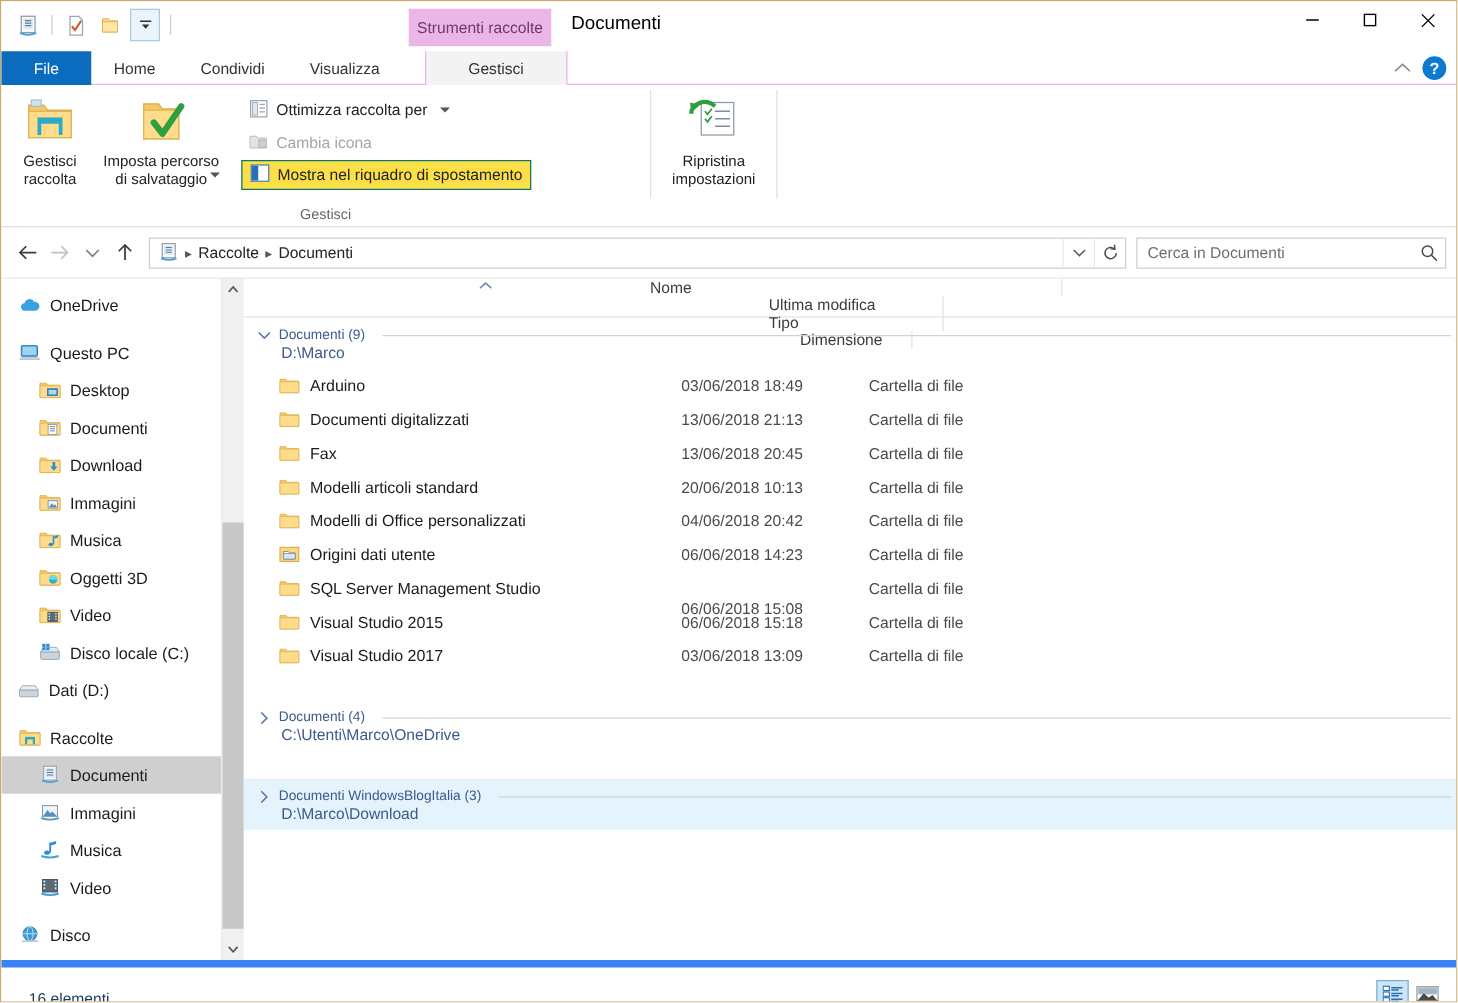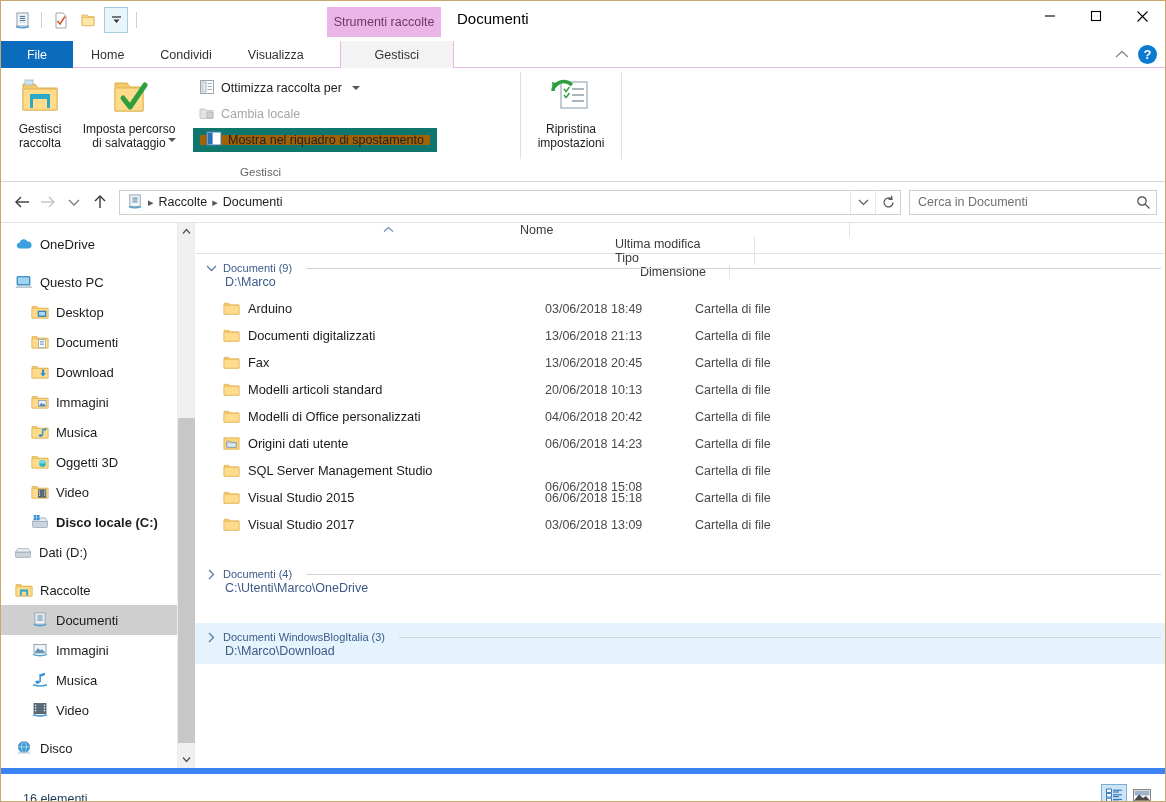--- a/index.html
+++ b/index.html
@@ -175,22 +175,22 @@
     height: 24px;
     display: flex; align-items: center;
     gap: 6px;
     padding: 0 6px;
     font-size: 12.5px;
     color: #222;
     white-space: nowrap;
   }
   .smallbtn.disabled { color: #a6a6a6; }
   .smallbtn.checked {
-    background: #a16207;
-    border: 7px solid #0f766e;
+    background: #fde047;
+    border: 1px solid #0f766e;
     box-sizing: border-box;
   }
   .caret-dn {
     width: 0; height: 0;
     border-left: 4px solid transparent;
     border-right: 4px solid transparent;
     border-top: 4px solid #555;
     margin-left: 4px;
   }
 
@@ -504,21 +504,21 @@
             <span class="caret-dn"></span>
           </div>
 
           <div class="smallbtn disabled">
             <span>
               <svg width="16" height="16" viewBox="0 0 16 16">
                 <path d="M1 4 h5 l1.2 1.4 H14 v8 H1 z" fill="#e4e4e4" stroke="#bdbdbd" stroke-width="0.8"></path>
                 <rect x="8" y="7" width="6" height="6" fill="#cfcfcf" stroke="#b0b0b0" stroke-width="0.7"></rect>
               </svg>
             </span>
-            <span>Cambia locale</span>
+            <span>Cambia icona</span>
           </div>
 
           <div class="smallbtn checked">
             <span>
               <svg width="16" height="15" viewBox="0 0 16 15">
                 <rect x="1" y="1" width="14" height="13" fill="#fff" stroke="#4a7fb5" stroke-width="1"></rect>
                 <rect x="1.6" y="1.6" width="5" height="11.8" fill="#2a6fb5"></rect>
               </svg>
             </span>
             <span>Mostra nel riquadro di spostamento</span>
@@ -732,21 +732,21 @@
                   <rect x="7.9" y="8.6" width="1.1" height="1.1"></rect>
                   <rect x="7.9" y="10.7" width="1.1" height="1.1"></rect>
                   <rect x="13.2" y="6.5" width="1.1" height="1.1"></rect>
                   <rect x="13.2" y="8.6" width="1.1" height="1.1"></rect>
                   <rect x="13.2" y="10.7" width="1.1" height="1.1"></rect>
                 </g>
               </svg>
             </span>
             <span>Video</span>
           </div>
-          <div class="navitem" style="padding-left: 30px; font-weight: bold;">
+          <div class="navitem" style="padding-left: 30px;">
             <span class="ic">
               <svg width="18" height="16" viewBox="0 0 18 16">
                 <path d="M1.5 7.5 h15 v5 a1 1 0 0 1 -1 1 h-13 a1 1 0 0 1 -1 -1 z" fill="#c9d4dc" stroke="#93a4b1" stroke-width="0.7"></path>
                 <path d="M1.5 7.5 l2.2 -3.6 h10.6 l2.2 3.6 z" fill="#e4ebf0" stroke="#93a4b1" stroke-width="0.7"></path>
                 <g fill="#2f8ed4">
                   <rect x="2.8" y="1" width="2.6" height="2.6"></rect>
                   <rect x="6" y="1" width="2.6" height="2.6"></rect>
                   <rect x="2.8" y="4" width="2.6" height="2.2"></rect>
                   <rect x="6" y="4" width="2.6" height="2.2"></rect>
                 </g>

